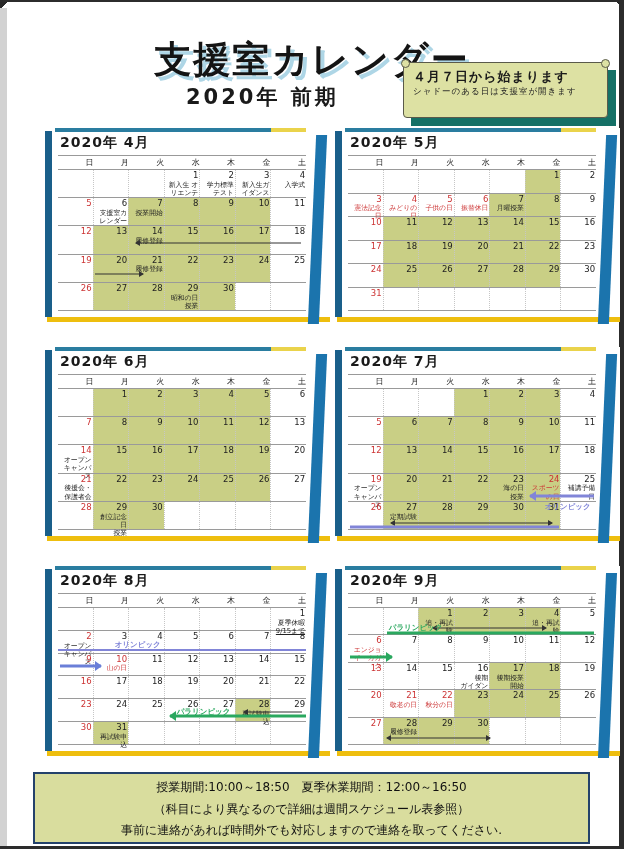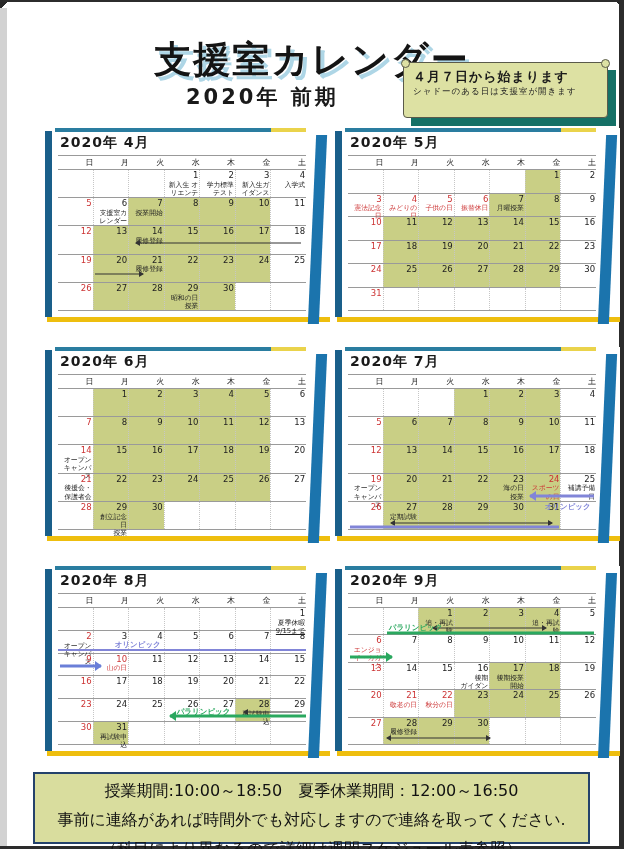--- a/index.html
+++ b/index.html
@@ -57,21 +57,21 @@
   .note .uline{text-decoration:underline;}
   
   .anno{position:absolute;z-index:2;height:0;}
   .aline{position:absolute;left:0;right:0;top:0;transform:translateY(-50%);}
   .ahead{position:absolute;top:0;transform:translateY(-50%);width:0;height:0;}
   .alabel{position:absolute;font-size:7.5px;font-weight:600;white-space:nowrap;z-index:3;}
 
   
   .footer-box{position:absolute;top:772px;left:33px;width:557px;height:72px;box-sizing:border-box;
               background:#d9dd9e;border:2px solid #24426b;text-align:center;
-              font-size:16px;line-height:1.8;padding-top:3px;color:#111;}
+              font-size:12px;line-height:1.8;padding-top:3px;color:#111;}
 </style>
 </head>
 <body>
 
 <div class="page">
   <div class="corner-tl"></div>
   <div class="corner-tr"></div>
   <div class="edge-top"></div>
   <div class="edge-left"></div>
   <div class="edge-right"></div>
@@ -1014,16 +1014,16 @@
               <div class="ahead" style="border-top: 3.5px solid transparent; border-bottom: 3.5px solid transparent; left: -1px; border-right: 5.25px solid rgb(51, 51, 51);"></div>
               <div class="ahead" style="border-top: 3.5px solid transparent; border-bottom: 3.5px solid transparent; right: -1px; border-left: 5.25px solid rgb(51, 51, 51);"></div>
             </div>
           </div>
         </div>
       </section>
     </div>
 
   <div class="footer-box">
     <div>授業期間:10:00～18:50　夏季休業期間：12:00～16:50</div>
+    <div>（科目により異なるので詳細は週間スケジュール表参照）</div>
     <div>事前に連絡があれば時間外でも対応しますので連絡を取ってください.</div>
-    <div>（科目により異なるので詳細は週間スケジュール表参照）</div>
   </div>
 </div>
 
 </body></html>

